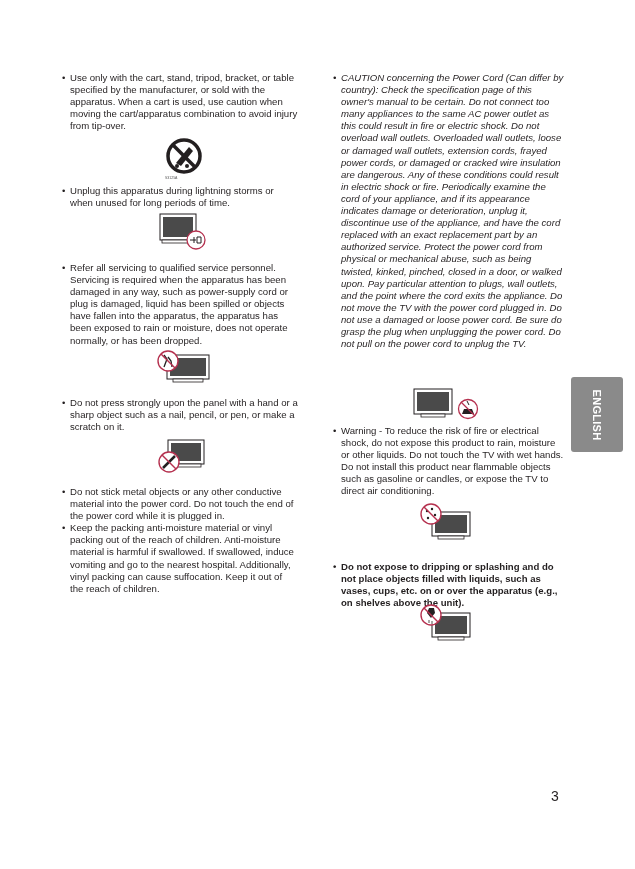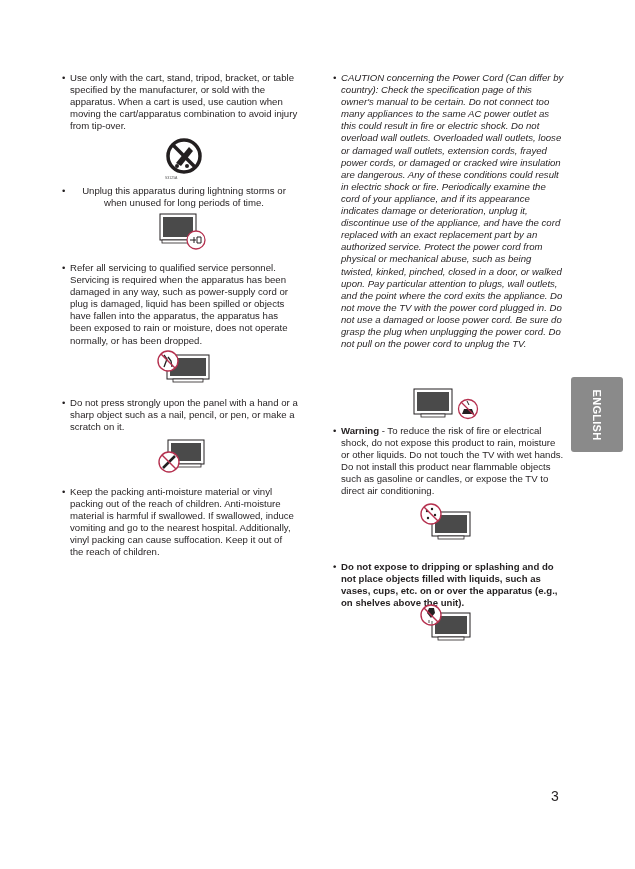--- a/index.html
+++ b/index.html
@@ -3,21 +3,21 @@
 <meta charset="utf-8">
 <style>
   html, body { margin:0; padding:0; background:#ffffff; }
   body { width:635px; height:869px; position:relative; overflow:hidden;
          font-family:"Liberation Sans", sans-serif; color:#231f20; }
   .col { position:absolute; font-size:9.6px; line-height:12.1px; }
   .col.left { left:62px; top:72px; width:236px; }
   .col.right { left:333px; top:72px; width:232px; }
   .bullet { position:relative; padding-left:8px; margin:0; }
   .bullet::before { content:"\2022"; position:absolute; left:0; top:0; }
-  .bullet b { font-weight:bold; }
+  .bullet b { font-weight:normal; }
   .block { position:absolute; }
   .fig { position:absolute; }
   .tab { position:absolute; left:571px; top:377px; width:52px; height:75px;
          background:#8a8a8a; border-radius:3px; }
   .tab span { position:absolute; left:50%; top:50%; transform:translate(-50%,-50%) rotate(90deg);
               color:#fff; font-weight:bold; font-size:11px; letter-spacing:0.3px; white-space:nowrap; }
   .pagenum { position:absolute; left:551px; top:788px; font-size:14px; color:#231f20; }
 </style>
 </head>
 <body>
@@ -27,21 +27,21 @@
 </div>
 <svg class="fig" style="left:163px;top:137px;" width="42" height="44" viewBox="0 0 42 44">
   <circle cx="21" cy="19" r="16" fill="none" stroke="#231f20" stroke-width="3.5"></circle>
   <line x1="10" y1="8" x2="32" y2="30" stroke="#231f20" stroke-width="3.5"></line>
   <path d="M13 26 L26 10 L30 14 L18 29 Z" fill="#231f20"></path>
   <circle cx="14" cy="29" r="2" fill="#231f20"></circle>
     <circle cx="24" cy="29" r="2" fill="#231f20"></circle>
   <text x="2" y="42" font-size="3.5" fill="#555" font-family="Liberation Sans, sans-serif">S3125A</text>
 </svg>
 
-<div class="block col left" style="top:185px;text-align:center;">
+<div class="block col left" style="top:185px;">
   <p class="bullet">Unplug this apparatus during lightning storms or when unused for long periods of time.</p>
 </div>
 <svg class="fig" style="left:158px;top:212px;" width="52" height="38" viewBox="0 0 52 38">
   <rect x="2" y="2" width="36" height="26" fill="#fff" stroke="#231f20" stroke-width="1"></rect>
   <rect x="5" y="5" width="30" height="20" fill="#4a4a4a"></rect>
   <rect x="4" y="28" width="32" height="3" fill="#fff" stroke="#231f20" stroke-width="0.8"></rect>
   <circle cx="38" cy="28" r="9" fill="#fff" stroke="#b5314f" stroke-width="1.3"></circle>
   <path d="M32 28 h6 M36 25 v6 M39 25 h4 v6 h-4 z" stroke="#231f20" stroke-width="1" fill="none"></path>
 </svg>
 
@@ -63,20 +63,21 @@
 <svg class="fig" style="left:157px;top:438px;" width="50" height="36" viewBox="0 0 50 36">
   <rect x="11" y="2" width="36" height="24" fill="#fff" stroke="#231f20" stroke-width="1"></rect>
   <rect x="14" y="5" width="30" height="18" fill="#4a4a4a"></rect>
   <rect x="14" y="26" width="30" height="3" fill="#fff" stroke="#231f20" stroke-width="0.8"></rect>
   <circle cx="12" cy="24" r="10" fill="#fff" stroke="#b5314f" stroke-width="1.4"></circle>
   <line x1="6" y1="30" x2="18" y2="18" stroke="#231f20" stroke-width="2.5"></line>
   <line x1="5" y1="17" x2="19" y2="31" stroke="#b5314f" stroke-width="1.4"></line>
 </svg>
 
 <div class="block col left" style="top:486px;">
+  <p class="bullet">Do not stick metal objects or any other conductive material into the power cord. Do not touch the end of the power cord while it is plugged in.</p>
   <p class="bullet">Keep the packing anti-moisture material or vinyl packing out of the reach of children. Anti-moisture material is harmful if swallowed. If swallowed, induce vomiting and go to the nearest hospital. Additionally, vinyl packing can cause suffocation. Keep it out of the reach of children.</p>
 </div>
 
 <div class="block col right" style="top:72px;font-style:italic;">
   <p class="bullet">CAUTION concerning the Power Cord (Can differ by country): Check the specification page of this owner's manual to be certain. Do not connect too many appliances to the same AC power outlet as this could result in fire or electric shock. Do not overload wall outlets. Overloaded wall outlets, loose or damaged wall outlets, extension cords, frayed power cords, or damaged or cracked wire insulation are dangerous. Any of these conditions could result in electric shock or fire. Periodically examine the cord of your appliance, and if its appearance indicates damage or deterioration, unplug it, discontinue use of the appliance, and have the cord replaced with an exact replacement part by an authorized service. Protect the power cord from physical or mechanical abuse, such as being twisted, kinked, pinched, closed in a door, or walked upon. Pay particular attention to plugs, wall outlets, and the point where the cord exits the appliance. Do not move the TV with the power cord plugged in. Do not use a damaged or loose power cord. Be sure do grasp the plug when unplugging the power cord. Do not pull on the power cord to unplug the TV.</p>
 </div>
 <svg class="fig" style="left:413px;top:388px;" width="68" height="32" viewBox="0 0 68 32">
   <rect x="1" y="1" width="38" height="25" fill="#fff" stroke="#231f20" stroke-width="1"></rect>
   <rect x="4" y="4" width="32" height="19" fill="#4a4a4a"></rect>
   <rect x="8" y="26" width="24" height="3" fill="#fff" stroke="#231f20" stroke-width="0.8"></rect>

